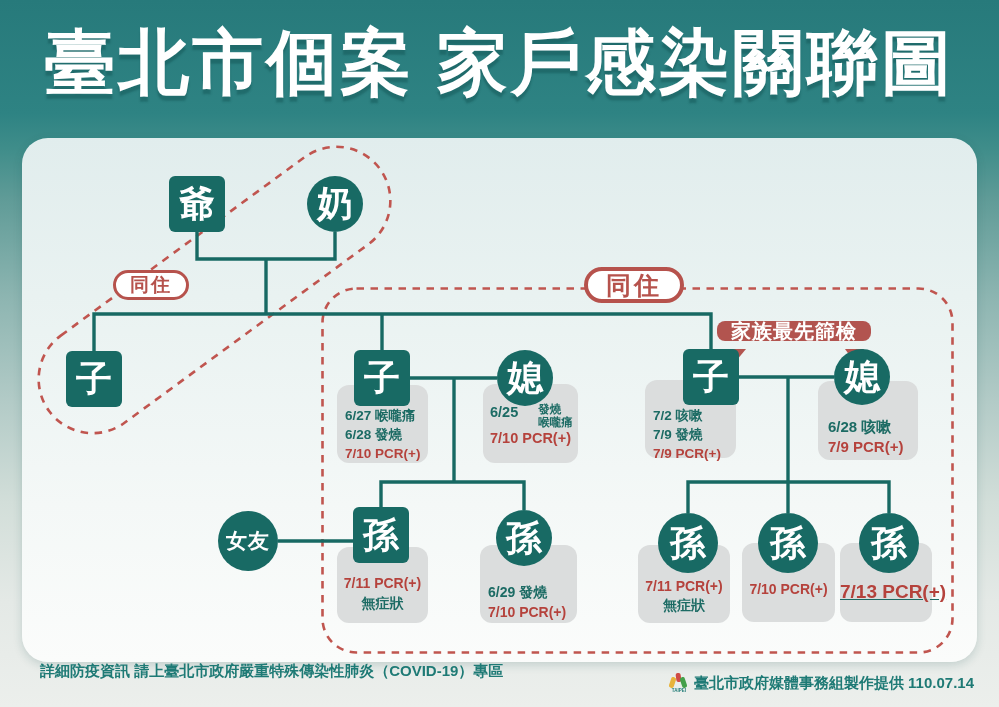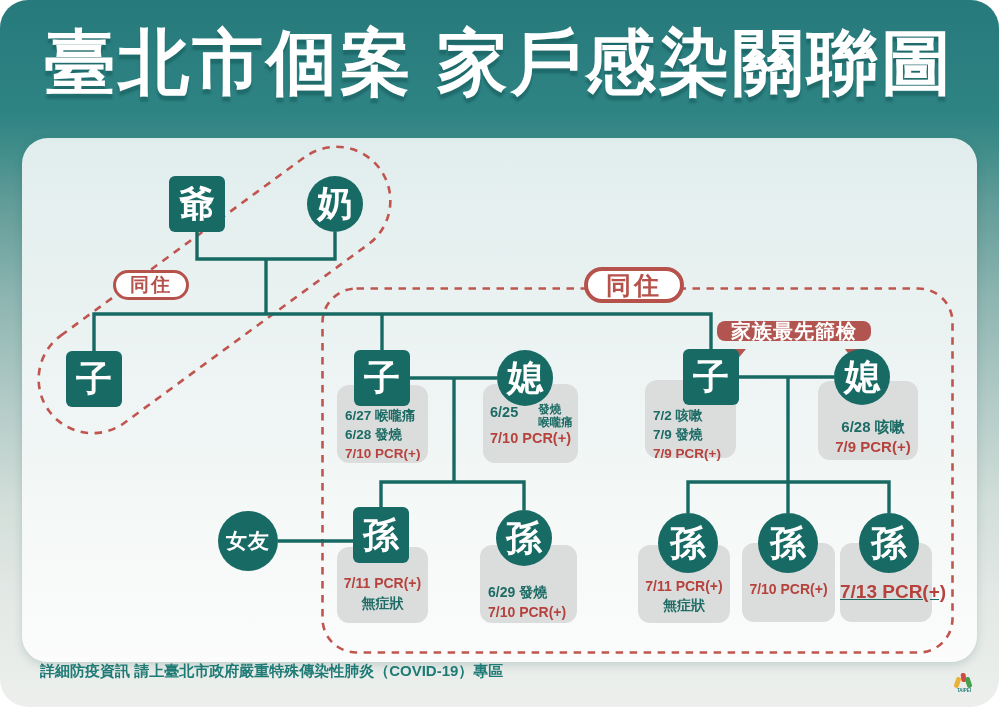--- a/index.html
+++ b/index.html
@@ -1,21 +1,20 @@
 <!DOCTYPE html>
 <html><head>
 <meta charset="utf-8">
 <style>
   html,body{margin:0;padding:0;}
   body{font-family:"Liberation Sans","DejaVu Sans",sans-serif;}
   #stage{
     position:relative;width:999px;height:707px;overflow:hidden;
     background:linear-gradient(180deg,#277a7b 0%,#2e8383 16%,#3f8d8a 21%,#5f9b97 28%,
       #8db5b1 42%,#b3cbc7 57%,#d2ded9 71%,#e4e9e6 85%,#ecefec 100%);
-    border-radius:28px;
   }
   
   .title{
     position:absolute;left:0;top:16px;width:100%;text-align:center;
     font-size:71px;font-weight:900;letter-spacing:3px;color:#ffffff;
     text-shadow:0 5px 2px rgba(13,74,74,0.38);
     white-space:nowrap;
   }
   
   .panel{
@@ -41,21 +40,21 @@
     box-sizing:border-box;color:#1c6b64;font-weight:bold;
   }
   .card .ln{white-space:nowrap;}
   .t{color:#1c6b64;}
   .r{color:#b5423c;}
   .c-son2{left:337px;top:385px;width:91px;height:78px;padding:21px 0 0 8px;font-size:13.5px;line-height:19px;}
   .c-wife2{left:483px;top:384px;width:95px;height:79px;padding:19px 0 0 7px;font-size:14.5px;line-height:19px;}
   .c-wife2 .row{display:flex;align-items:flex-start;gap:20px;}
   .c-wife2 .stack{display:flex;flex-direction:column;font-size:11.5px;line-height:13px;}
   .c-son3{left:645px;top:380px;width:91px;height:78px;padding:26px 0 0 8px;font-size:13.5px;line-height:19px;}
-  .c-wife3{left:818px;top:381px;width:100px;height:79px;padding:36px 0 0 10px;font-size:15px;line-height:20px;text-align:center;}
+  .c-wife3{left:818px;top:381px;width:100px;height:79px;padding:36px 0 0 10px;font-size:15px;line-height:20px;}
   .c-g1{left:337px;top:547px;width:91px;height:76px;padding:26px 0 0 0;font-size:14px;line-height:20px;text-align:center;}
   .c-g2{left:480px;top:545px;width:97px;height:78px;padding:37px 0 0 8px;font-size:14px;line-height:20px;}
   .c-g3{left:638px;top:545px;width:92px;height:78px;padding:32px 0 0 0;font-size:14px;line-height:19px;text-align:center;}
   .c-g4{left:742px;top:543px;width:93px;height:79px;padding:38px 0 0 0;font-size:14px;text-align:center;}
   .c-g5{left:840px;top:543px;width:92px;height:79px;padding:38px 0 0 0;font-size:19px;text-align:center;text-decoration:underline;}
   
   .pill{
     position:absolute;background:#ffffff;border:3px solid #b6524c;color:#b6524c;
     display:flex;align-items:center;justify-content:center;font-weight:bold;z-index:4;
     box-sizing:border-box;
@@ -184,15 +183,16 @@
   </div>
 
   <div class="foot-left">詳細防疫資訊 請上臺北市政府嚴重特殊傳染性肺炎（COVID-19）專區</div>
   <div class="foot-right">
     <span class="logo">
       <i class="l-y"></i>
       <i class="l-r"></i>
       <i class="l-g"></i>
       <i class="l-t">TAIPEI</i>
     </span>
+    <span class="credit">臺北市政府媒體事務組製作提供 110.07.14</span>
   </div>
 
 </div>
 
 </body></html>

